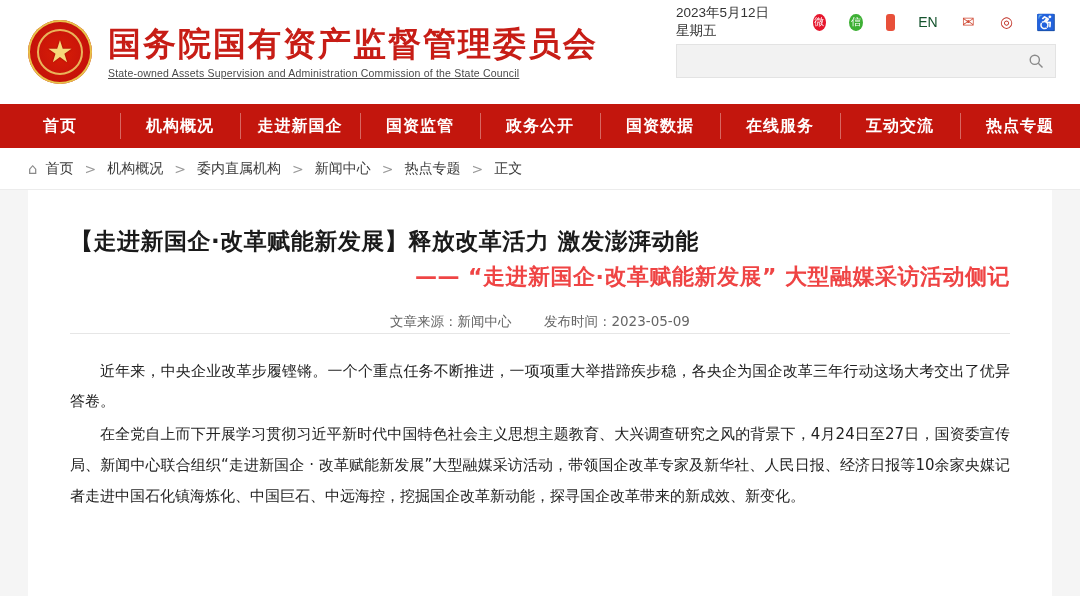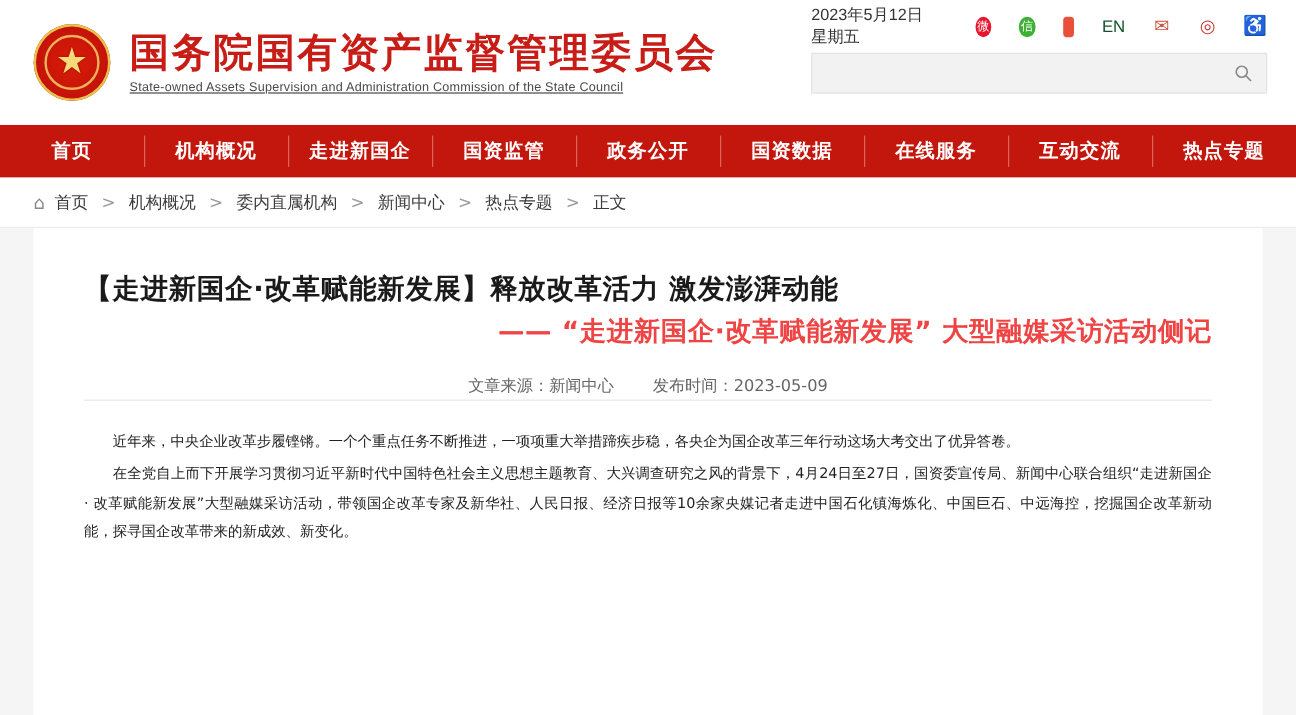--- a/index.html
+++ b/index.html
@@ -201,21 +201,21 @@
     padding-bottom: 2px;
     font-size: 13.5px;
     color: #666;
     border-bottom: 1px solid #e6e6e6;
     font-family: "DejaVu Sans", sans-serif;
   }
   .meta span { margin: 0 14px; }
   .body-text {
     margin-top: 22px;
     font-family: "DejaVu Sans", sans-serif;
-    font-size: 12px;
+    font-size: 15px;
     color: #222;
     line-height: 2.05;
     text-align: justify;
   }
   .body-text p { text-indent: 2em; margin-bottom: 2px; }
 </style>
 </head>
 <body>
 
 <div class="header">

